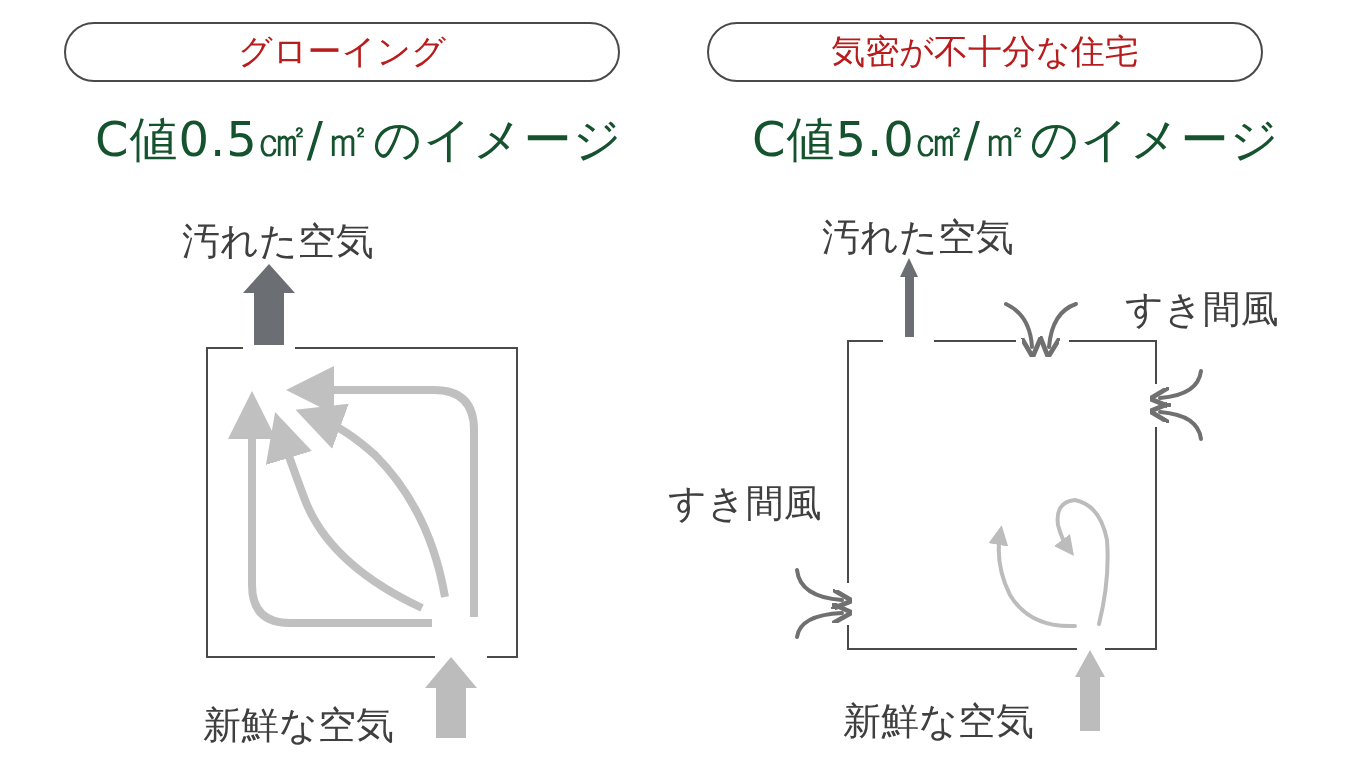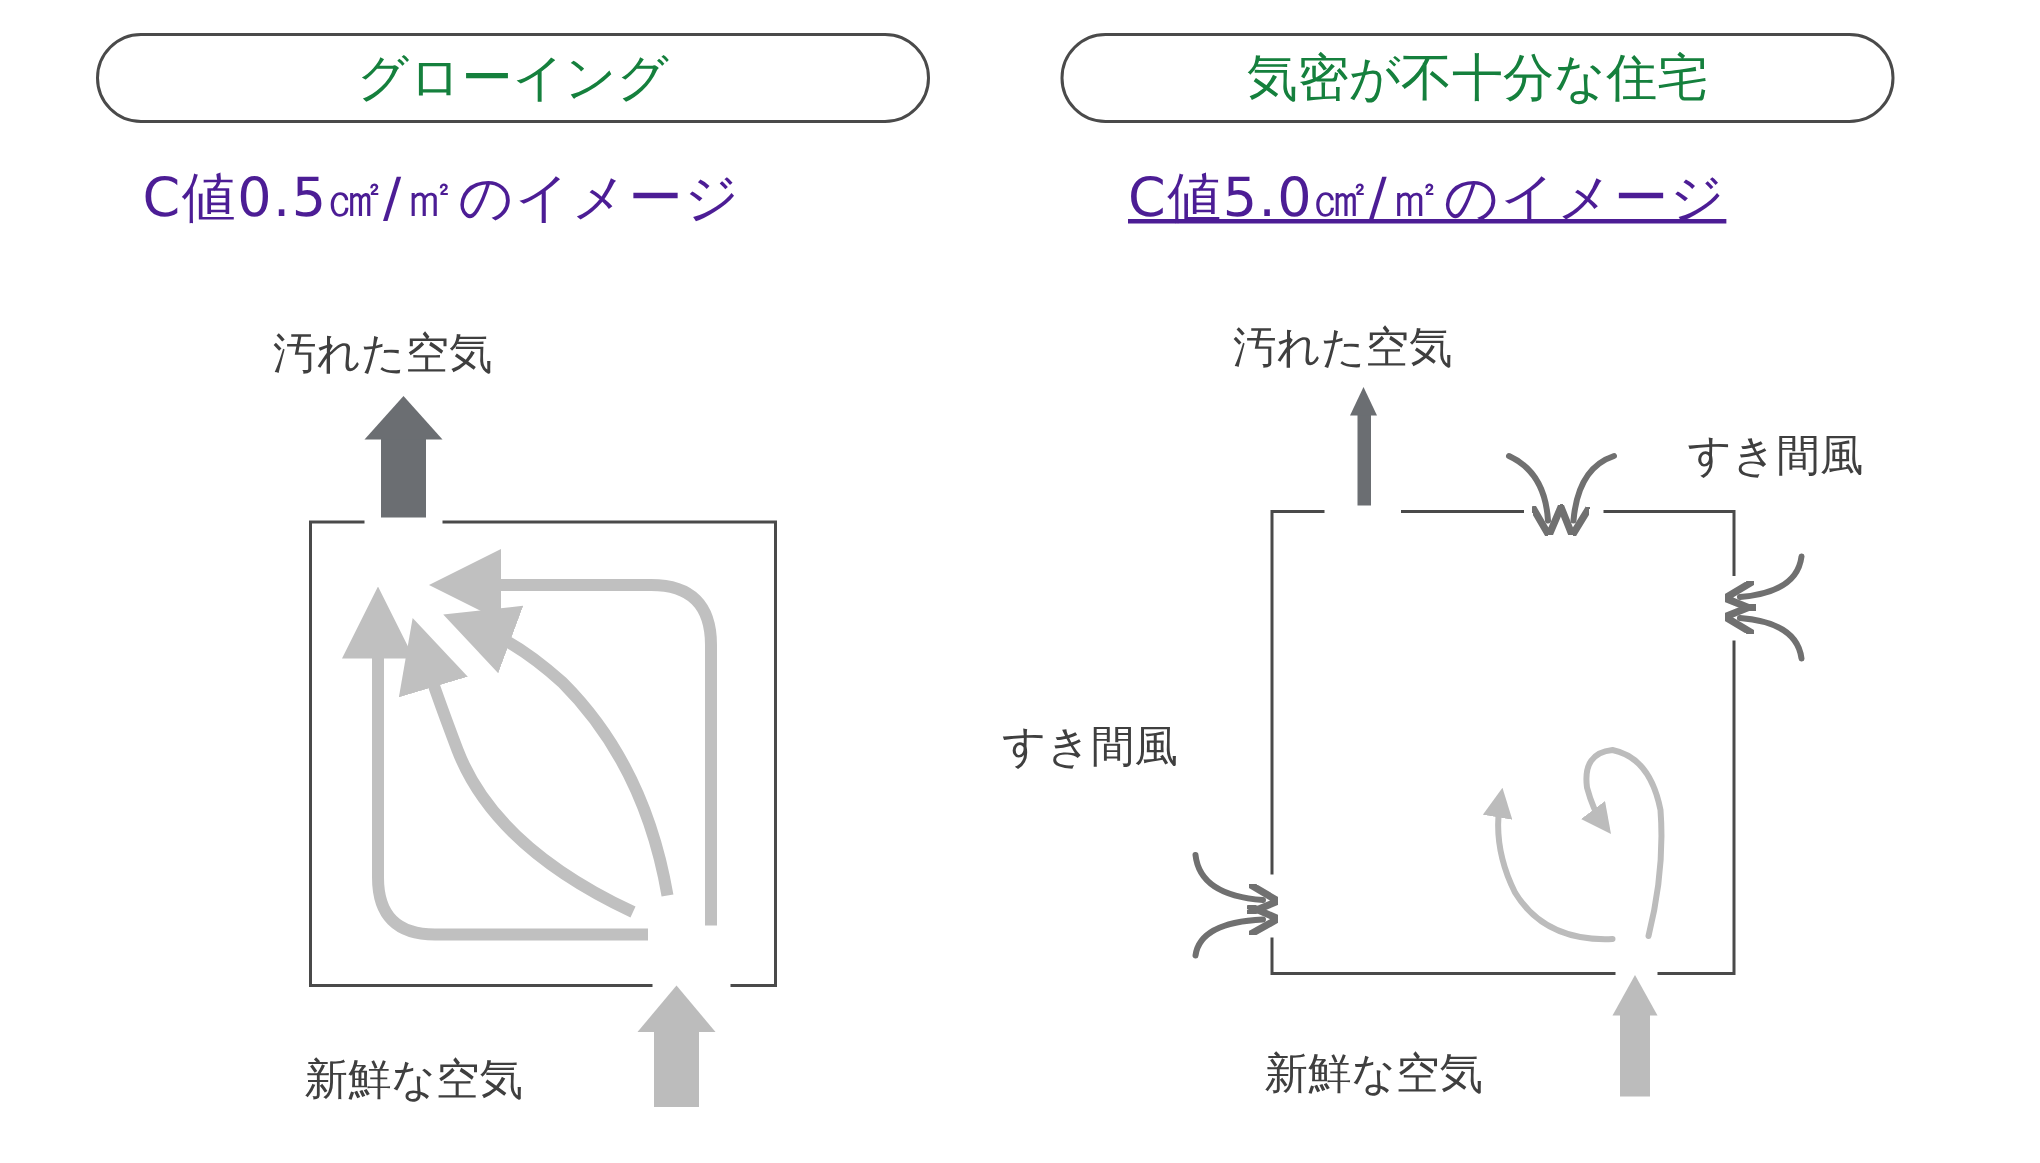--- a/index.html
+++ b/index.html
@@ -1,37 +1,37 @@
 <!DOCTYPE html>
 <html><head>
   <meta charset="utf-8">
   <style>
     html, body { margin: 0; padding: 0; background: #ffffff; }
     body { width: 1360px; height: 775px; position: relative; overflow: hidden;
            font-family: "DejaVu Sans", "Liberation Sans", sans-serif; color: #3a3a3a; }
     .pill { position: absolute; border: 2px solid #4a4a4a; border-radius: 30px; box-sizing: border-box;
-            display: flex; align-items: center; justify-content: center; font-size: 34px; color: #15803d; }
-    .subtitle { position: absolute; font-size: 36px; color: #4c1d95; white-space: nowrap; letter-spacing: 1px; }
-    .label { position: absolute; font-size: 29px; color: #3f3f3f; white-space: nowrap; }
+            display: flex; align-items: center; justify-content: center; font-size: 34px; color: #b91c1c; }
+    .subtitle { position: absolute; font-size: 48px; color: #14532d; white-space: nowrap; letter-spacing: 1px; }
+    .label { position: absolute; font-size: 38px; color: #3f3f3f; white-space: nowrap; }
     svg.diagram { position: absolute; left: 0; top: 0; }
   </style>
 </head>
 <body>
 
 <div class="pill" style="left:64px; top:22px; width:556px; height:60px;">
   <span>グローイング</span>
 </div>
 <div class="subtitle" style="left:95px; top:108px;">C値0.5㎠/㎡のイメージ</div>
 <div class="label" style="left:182px; top:216px;">汚れた空気</div>
 <div class="label" style="left:203px; top:700px;">新鮮な空気</div>
 
 <div class="pill" style="left:707px; top:22px; width:556px; height:60px;">
   <span>気密が不十分な住宅</span>
 </div>
-<div class="subtitle" style="left:752px; top:108px;text-decoration:underline;">C値5.0㎠/㎡のイメージ</div>
+<div class="subtitle" style="left:752px; top:108px;">C値5.0㎠/㎡のイメージ</div>
 <div class="label" style="left:822px; top:212px;">汚れた空気</div>
 <div class="label" style="left:1125px; top:284px;">すき間風</div>
 <div class="label" style="left:668px; top:478px;">すき間風</div>
 <div class="label" style="left:843px; top:696px;">新鮮な空気</div>
 
 <svg class="diagram" width="1360" height="775" viewBox="0 0 1360 775">
   <defs>
     <marker id="mAir" markerWidth="6" markerHeight="6" refX="3" refY="3" orient="auto" markerUnits="strokeWidth">
       <path d="M0,0 L6,3 L0,6 z" fill="#c0c0c0"></path>
     </marker>

